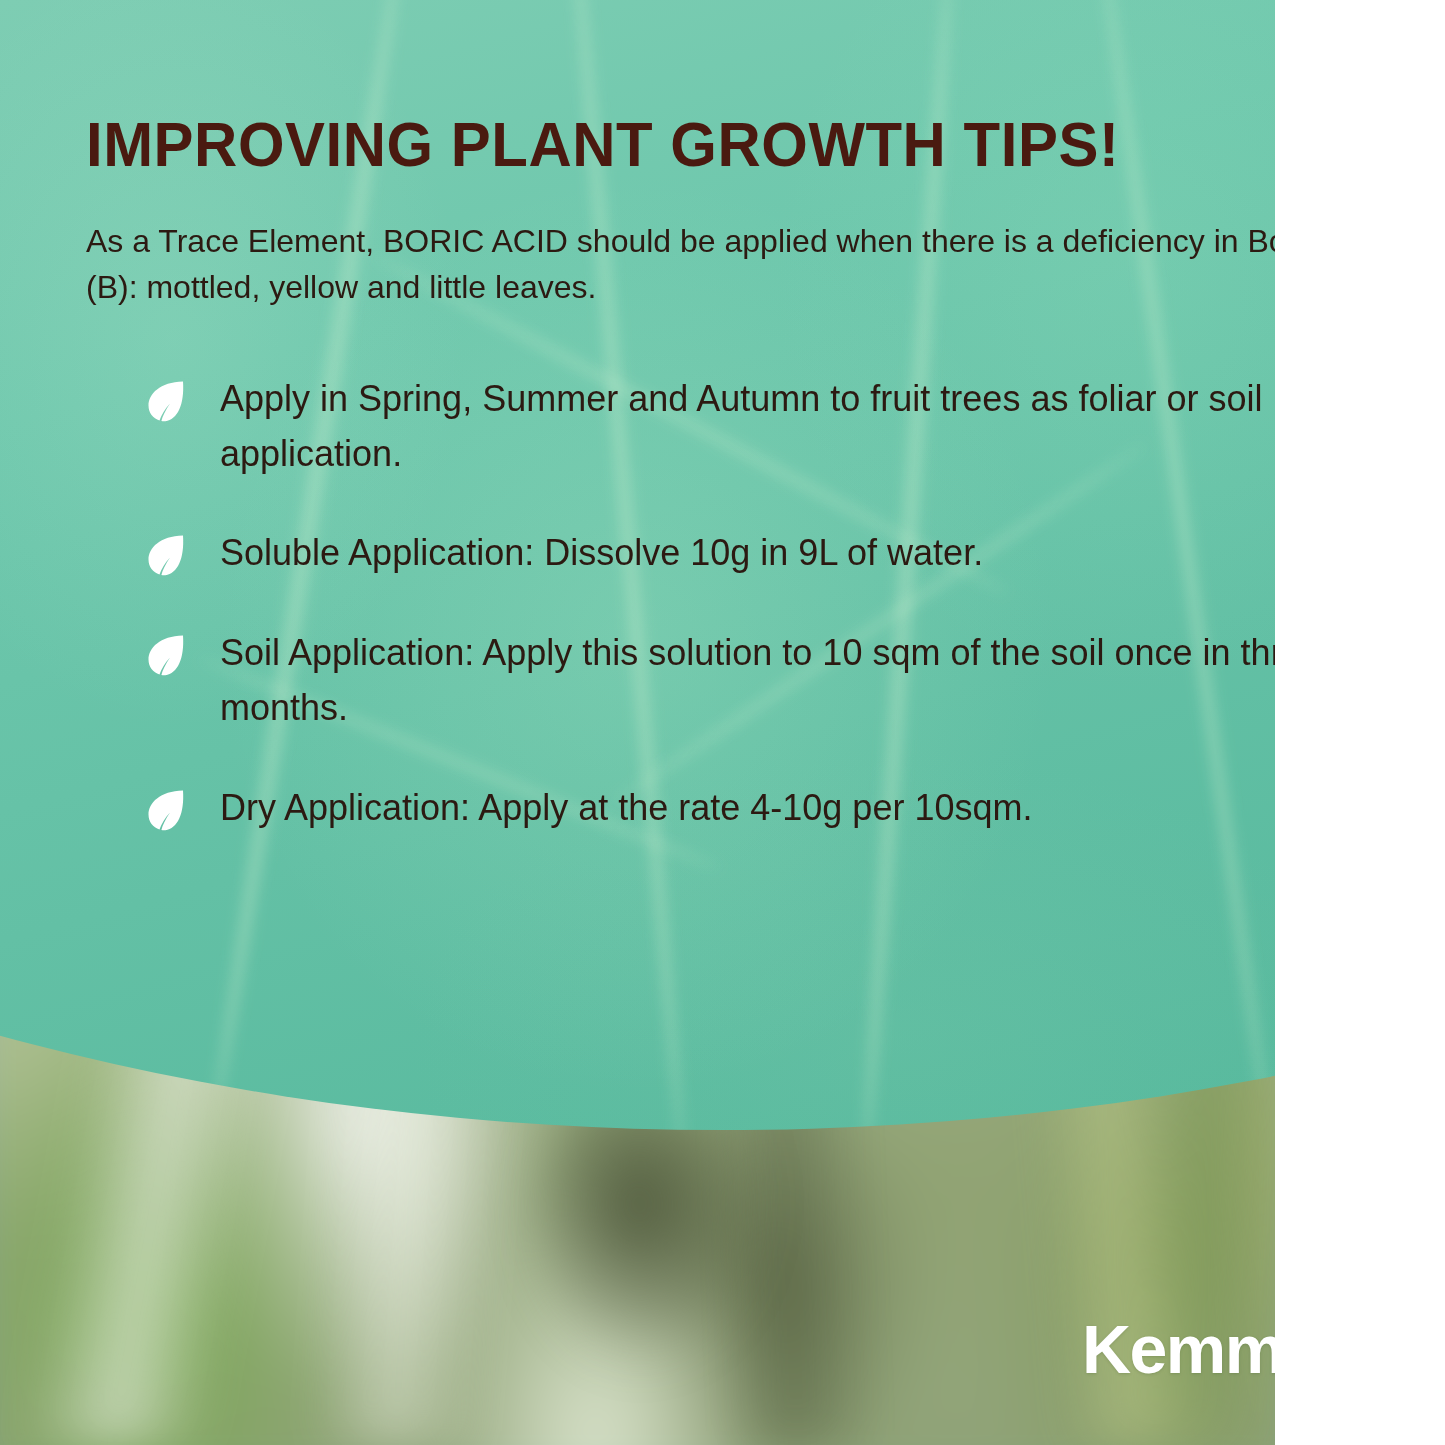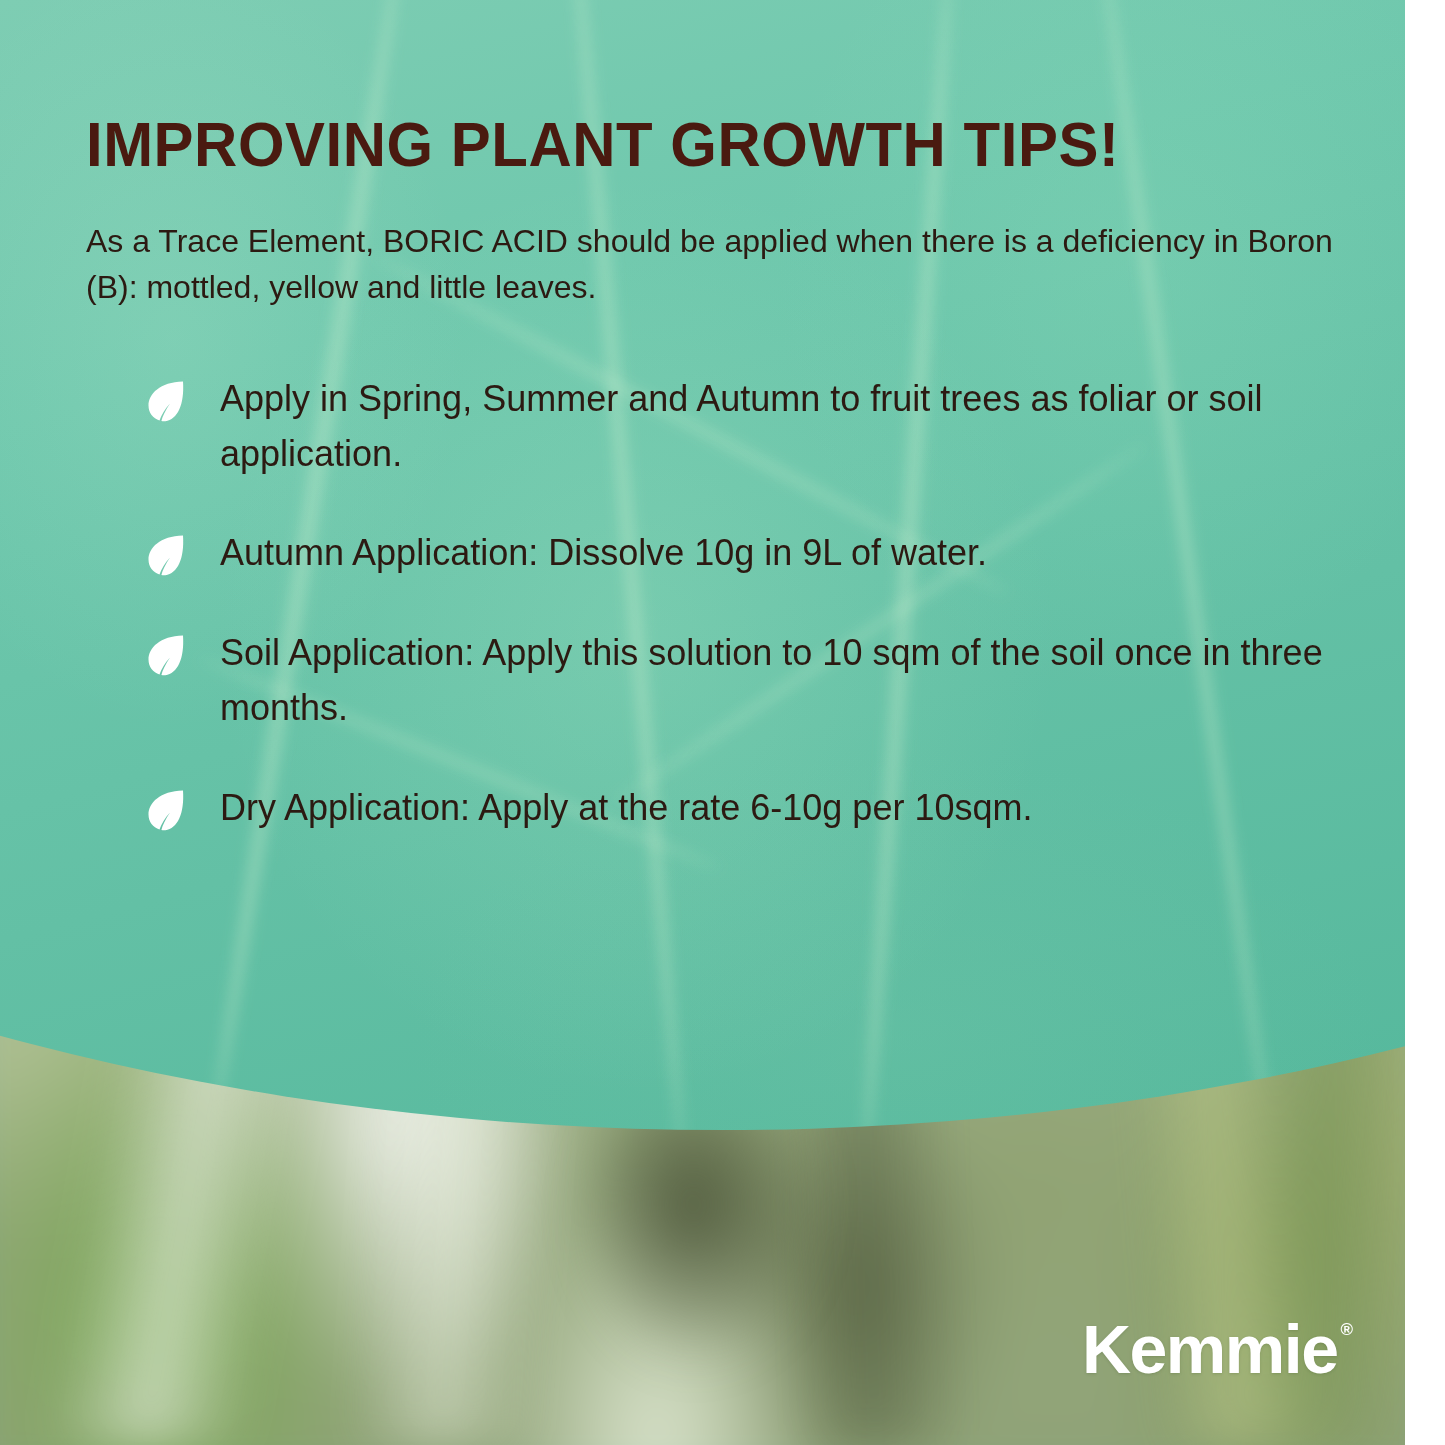--- a/index.html
+++ b/index.html
@@ -3,21 +3,21 @@
 <meta charset="utf-8">
 <title>Improving Plant Growth Tips</title>
 <style>
   html, body {
     margin: 0;
     padding: 0;
     background: #ffffff;
   }
   #poster {
     position: relative;
-    width: 1405px;
+    width: 1275px;
     height: 1445px;
     overflow: hidden;
     font-family: "Liberation Sans", sans-serif;
     background: #3b82f6;
   }
 
   
   .photo-layer {
     position: absolute;
     inset: 0;
@@ -217,40 +217,40 @@
         </span>
         <span class="tip-text">Apply in Spring, Summer and Autumn to fruit trees as foliar or soil application.</span>
       </li>
 
       <li class="tip-item">
         <span class="leaf-bullet">
           <svg viewBox="0 0 40 44" width="40" height="44" aria-hidden="true">
             <path d="M37 2.5 C14 3 2.5 15 2.5 26.5 C2.5 34 7 39.5 13.5 41.5 C15.2 36.5 18.8 30 24 24.5 C19.6 31.2 16.6 37 15.4 42 C16.6 42.3 18 42.4 19.4 42.2 C31.4 40.4 38.6 26 37 2.5 Z" fill="#ffffff"></path>
           </svg>
         </span>
-        <span class="tip-text">Autumn Application: Dissolve 10g in 9L of water.</span>
+        <span class="tip-text">Soluble Application: Dissolve 10g in 9L of water.</span>
       </li>
 
       <li class="tip-item">
         <span class="leaf-bullet">
           <svg viewBox="0 0 40 44" width="40" height="44" aria-hidden="true">
             <path d="M37 2.5 C14 3 2.5 15 2.5 26.5 C2.5 34 7 39.5 13.5 41.5 C15.2 36.5 18.8 30 24 24.5 C19.6 31.2 16.6 37 15.4 42 C16.6 42.3 18 42.4 19.4 42.2 C31.4 40.4 38.6 26 37 2.5 Z" fill="#ffffff"></path>
           </svg>
         </span>
         <span class="tip-text">Soil Application: Apply this solution to 10 sqm of the soil once in three months.</span>
       </li>
 
 
       <li class="tip-item">
         <span class="leaf-bullet">
           <svg viewBox="0 0 40 44" width="40" height="44" aria-hidden="true">
             <path d="M37 2.5 C14 3 2.5 15 2.5 26.5 C2.5 34 7 39.5 13.5 41.5 C15.2 36.5 18.8 30 24 24.5 C19.6 31.2 16.6 37 15.4 42 C16.6 42.3 18 42.4 19.4 42.2 C31.4 40.4 38.6 26 37 2.5 Z" fill="#ffffff"></path>
           </svg>
         </span>
-        <span class="tip-text">Dry Application: Apply at the rate 6-10g per 10sqm.</span>
+        <span class="tip-text">Dry Application: Apply at the rate 4-10g per 10sqm.</span>
       </li>
 
 
     </ul>
 
     <div class="brand">
       <span class="brand-word">Kemmie</span>
       <span class="brand-reg">®</span>
     </div>
 

